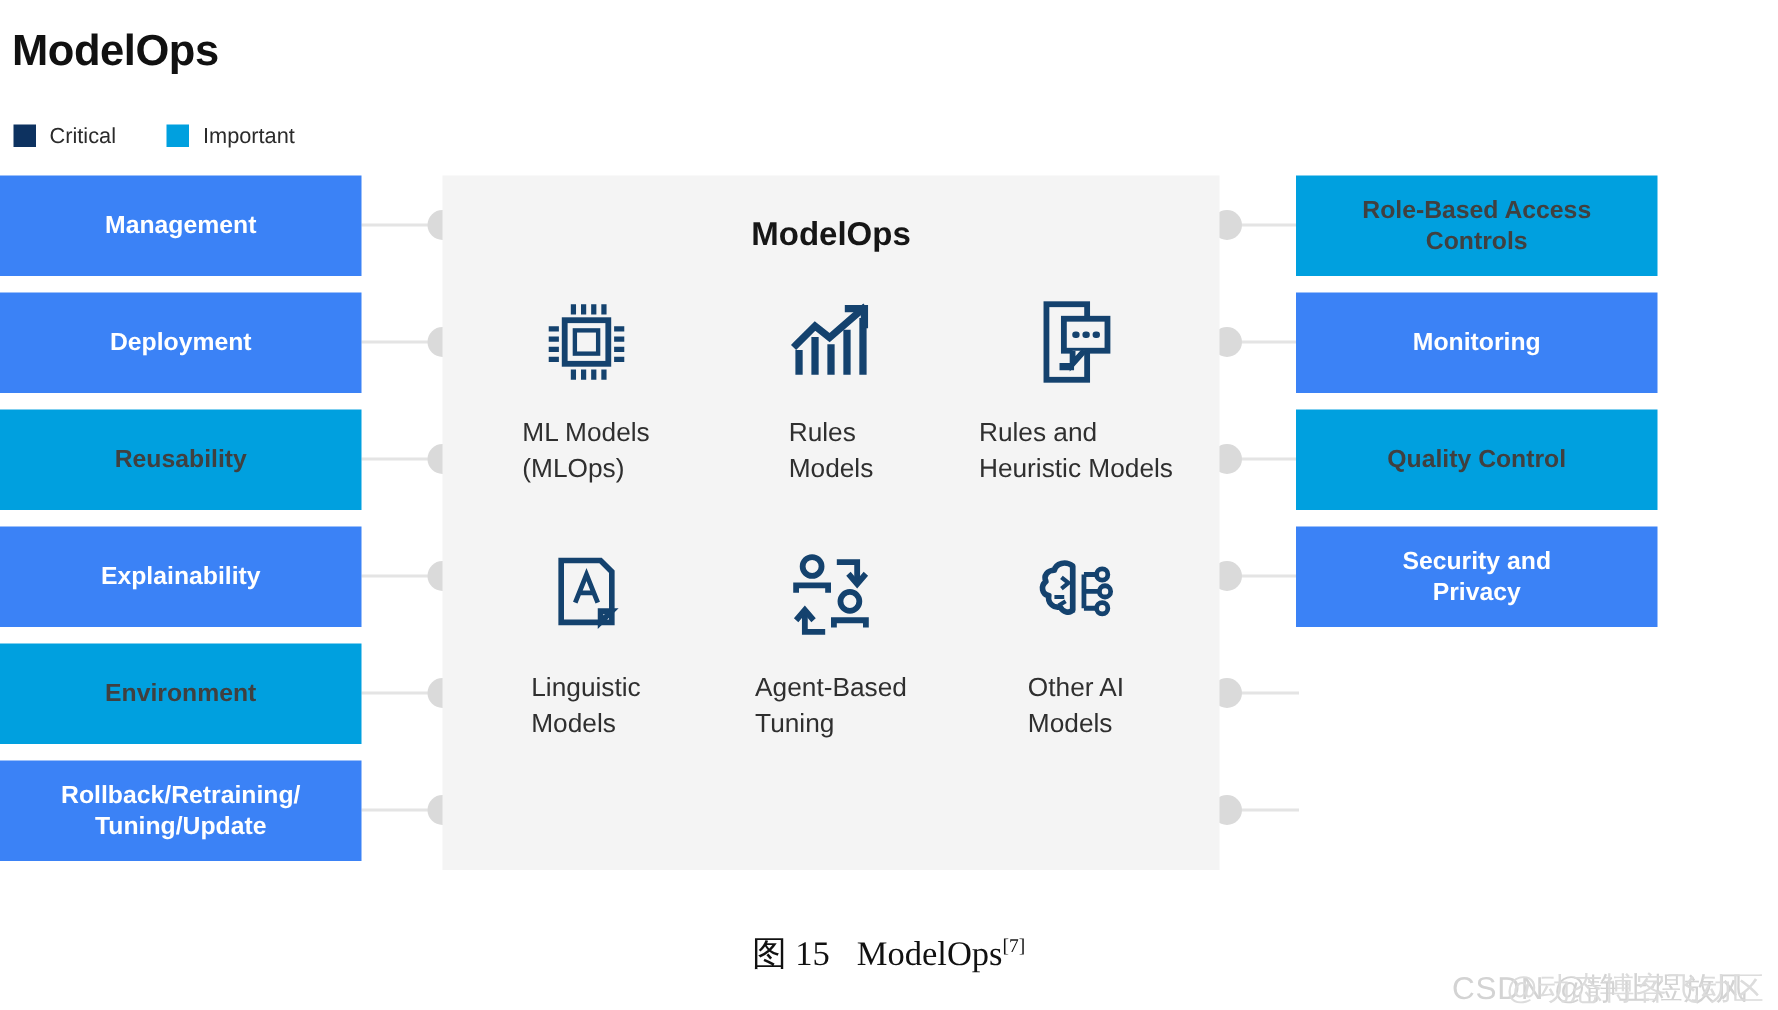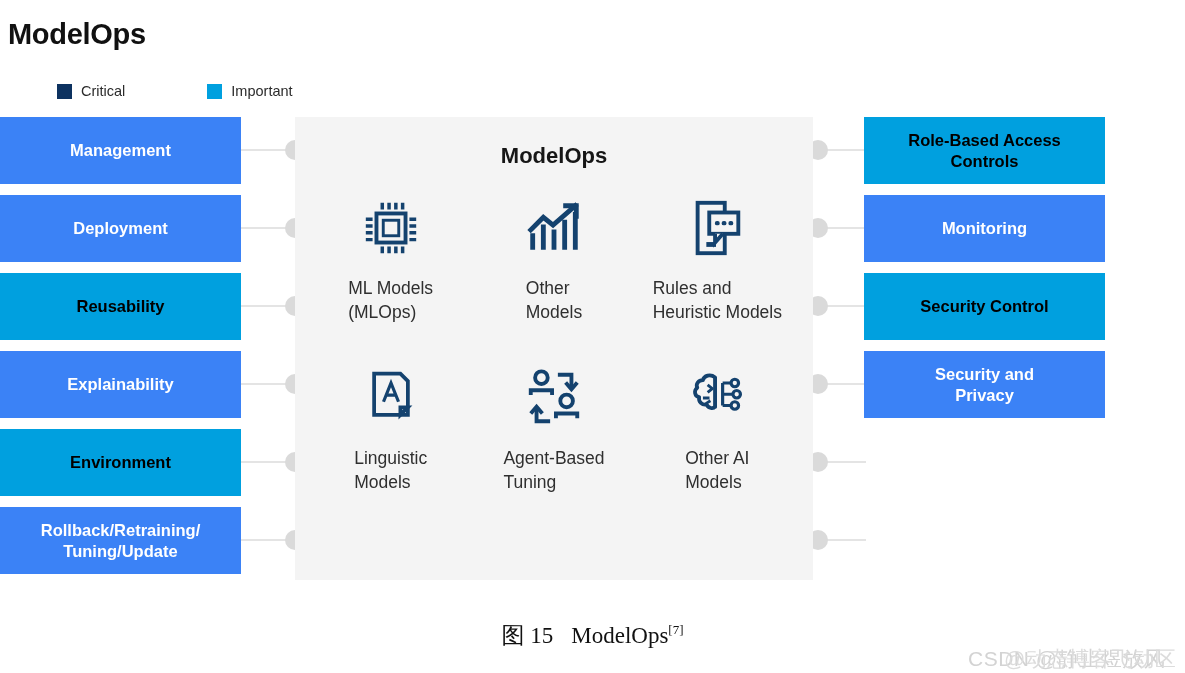--- a/index.html
+++ b/index.html
@@ -27,23 +27,22 @@
   
   .legend {
     position: absolute;
     left: 9px; top: 83px;
     display: flex;
     align-items: center;
     gap: 34px;
   }
   .legend-item {
     display: flex;
-    align-items: center;
+    align-items: flex-start;
     gap: 9px;
-    margin-left: 48px;
   }
   .legend-swatch {
     width: 15px; height: 15px;
     display: block;
   }
   .legend-label {
     font-size: 14.5px;
     color: #2b2b2b;
   }
 
@@ -118,21 +117,21 @@
     justify-content: center;
     text-align: center;
     font-size: 16.5px;
     font-weight: bold;
     line-height: 1.25;
     white-space: pre-line;
     padding: 0 8px;
     box-sizing: border-box;
   }
   .critical  { background: #3b82f6; color: #ffffff; }
-  .important { background: #00a0df; color: #000000; }
+  .important { background: #00a0df; color: #404040; }
 
   
   .connectors { position: absolute; left: 0; top: 0; width: 1185px; height: 470px; pointer-events: none; }
   .conn-line { position: absolute; height: 2px; background: #e4e4e4; }
   .conn-dot {
     position: absolute;
     width: 20px; height: 20px;
     border-radius: 50%;
     background: #dadada;
   }
@@ -233,21 +232,21 @@
       </div>
 
       <div class="model-cell">
         <div class="model-icon">
           <svg width="62" height="62" viewBox="0 0 64 64" fill="none" stroke="#14426e" stroke-width="5" stroke-linecap="square">
             <path d="M10 52V40M21 52V31M32 52V36M43 52V26M54 52V18"></path>
             <path d="M8 34 21 21 31 29 54 9" stroke-width="5" stroke-linejoin="miter"></path>
             <path d="M44 9h11v11" stroke-width="5"></path>
           </svg>
         </div>
-        <div class="model-label">Other
+        <div class="model-label">Rules
 Models</div>
       </div>
 
       <div class="model-cell">
         <div class="model-icon">
           <svg width="62" height="62" viewBox="0 0 64 64" fill="none" stroke="#14426e" stroke-width="4">
             <rect x="12" y="6" width="28" height="52"></rect>
             <rect x="24" y="16" width="30" height="22" fill="#f4f4f4"></rect>
             <path d="M30 38 l0 9 8 -9" fill="#f4f4f4" stroke-linejoin="miter"></path>
             <g stroke-width="4.5" stroke-linecap="round">
@@ -318,21 +317,21 @@
     <div class="node-box critical">Explainability</div>
     <div class="node-box important">Environment</div>
     <div class="node-box critical">Rollback/Retraining/
 Tuning/Update</div>
   </div>
 
   <div class="col col-right">
     <div class="node-box important">Role-Based Access
 Controls</div>
     <div class="node-box critical">Monitoring</div>
-    <div class="node-box important">Security Control</div>
+    <div class="node-box important">Quality Control</div>
     <div class="node-box critical">Security and
 Privacy</div>
   </div>
 
 </div>
 
 <div class="caption">
   <span class="fig-no">图 15</span><span>ModelOps</span><sup>[7]</sup>
 </div>
 

